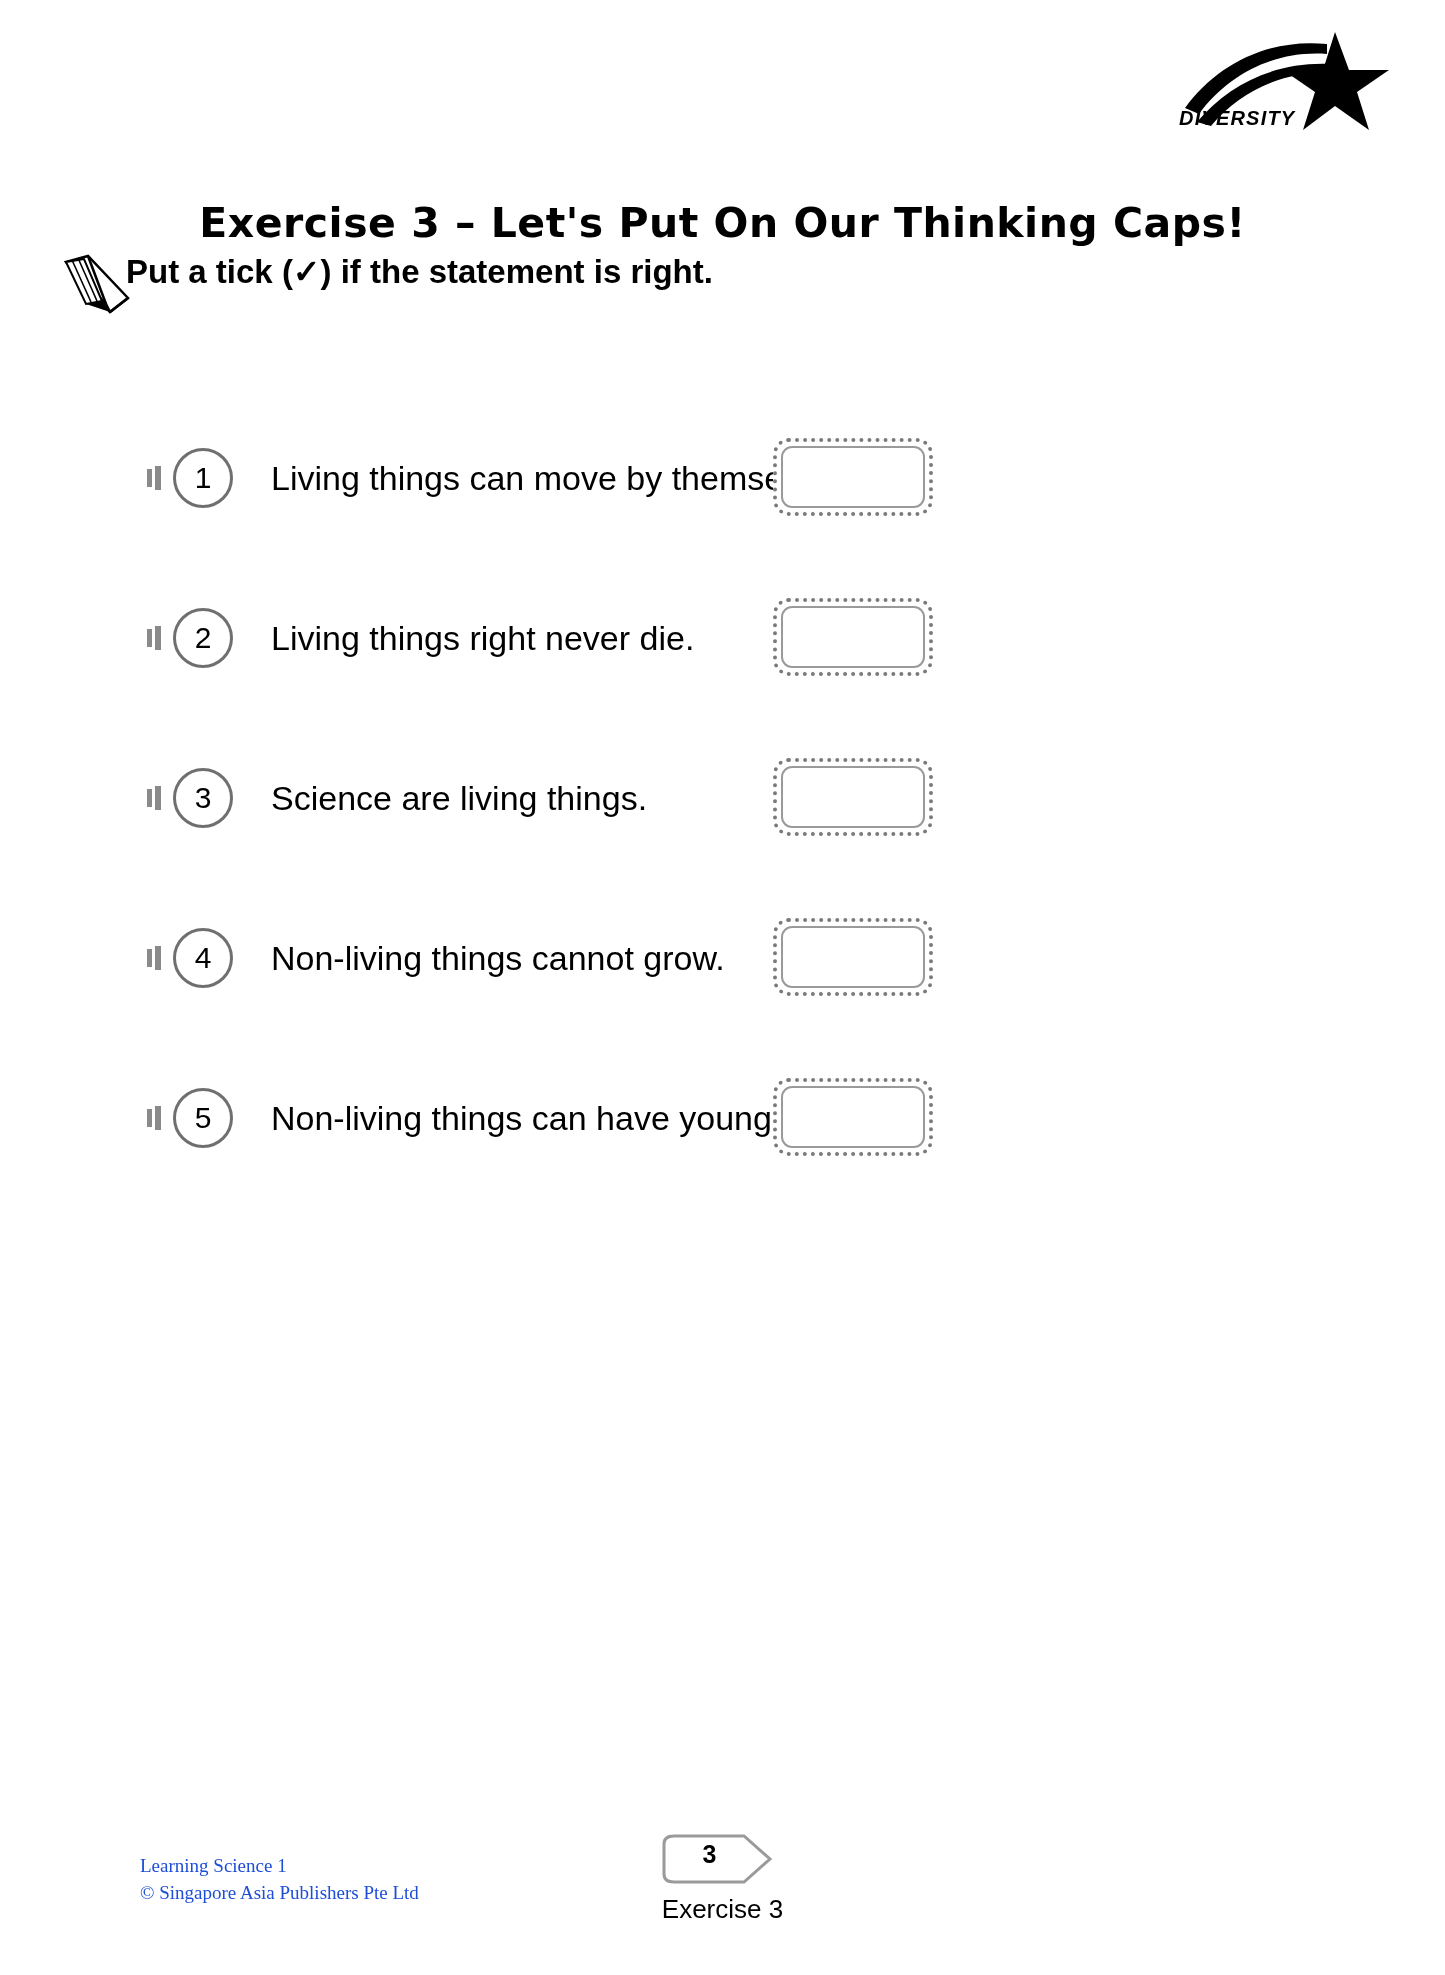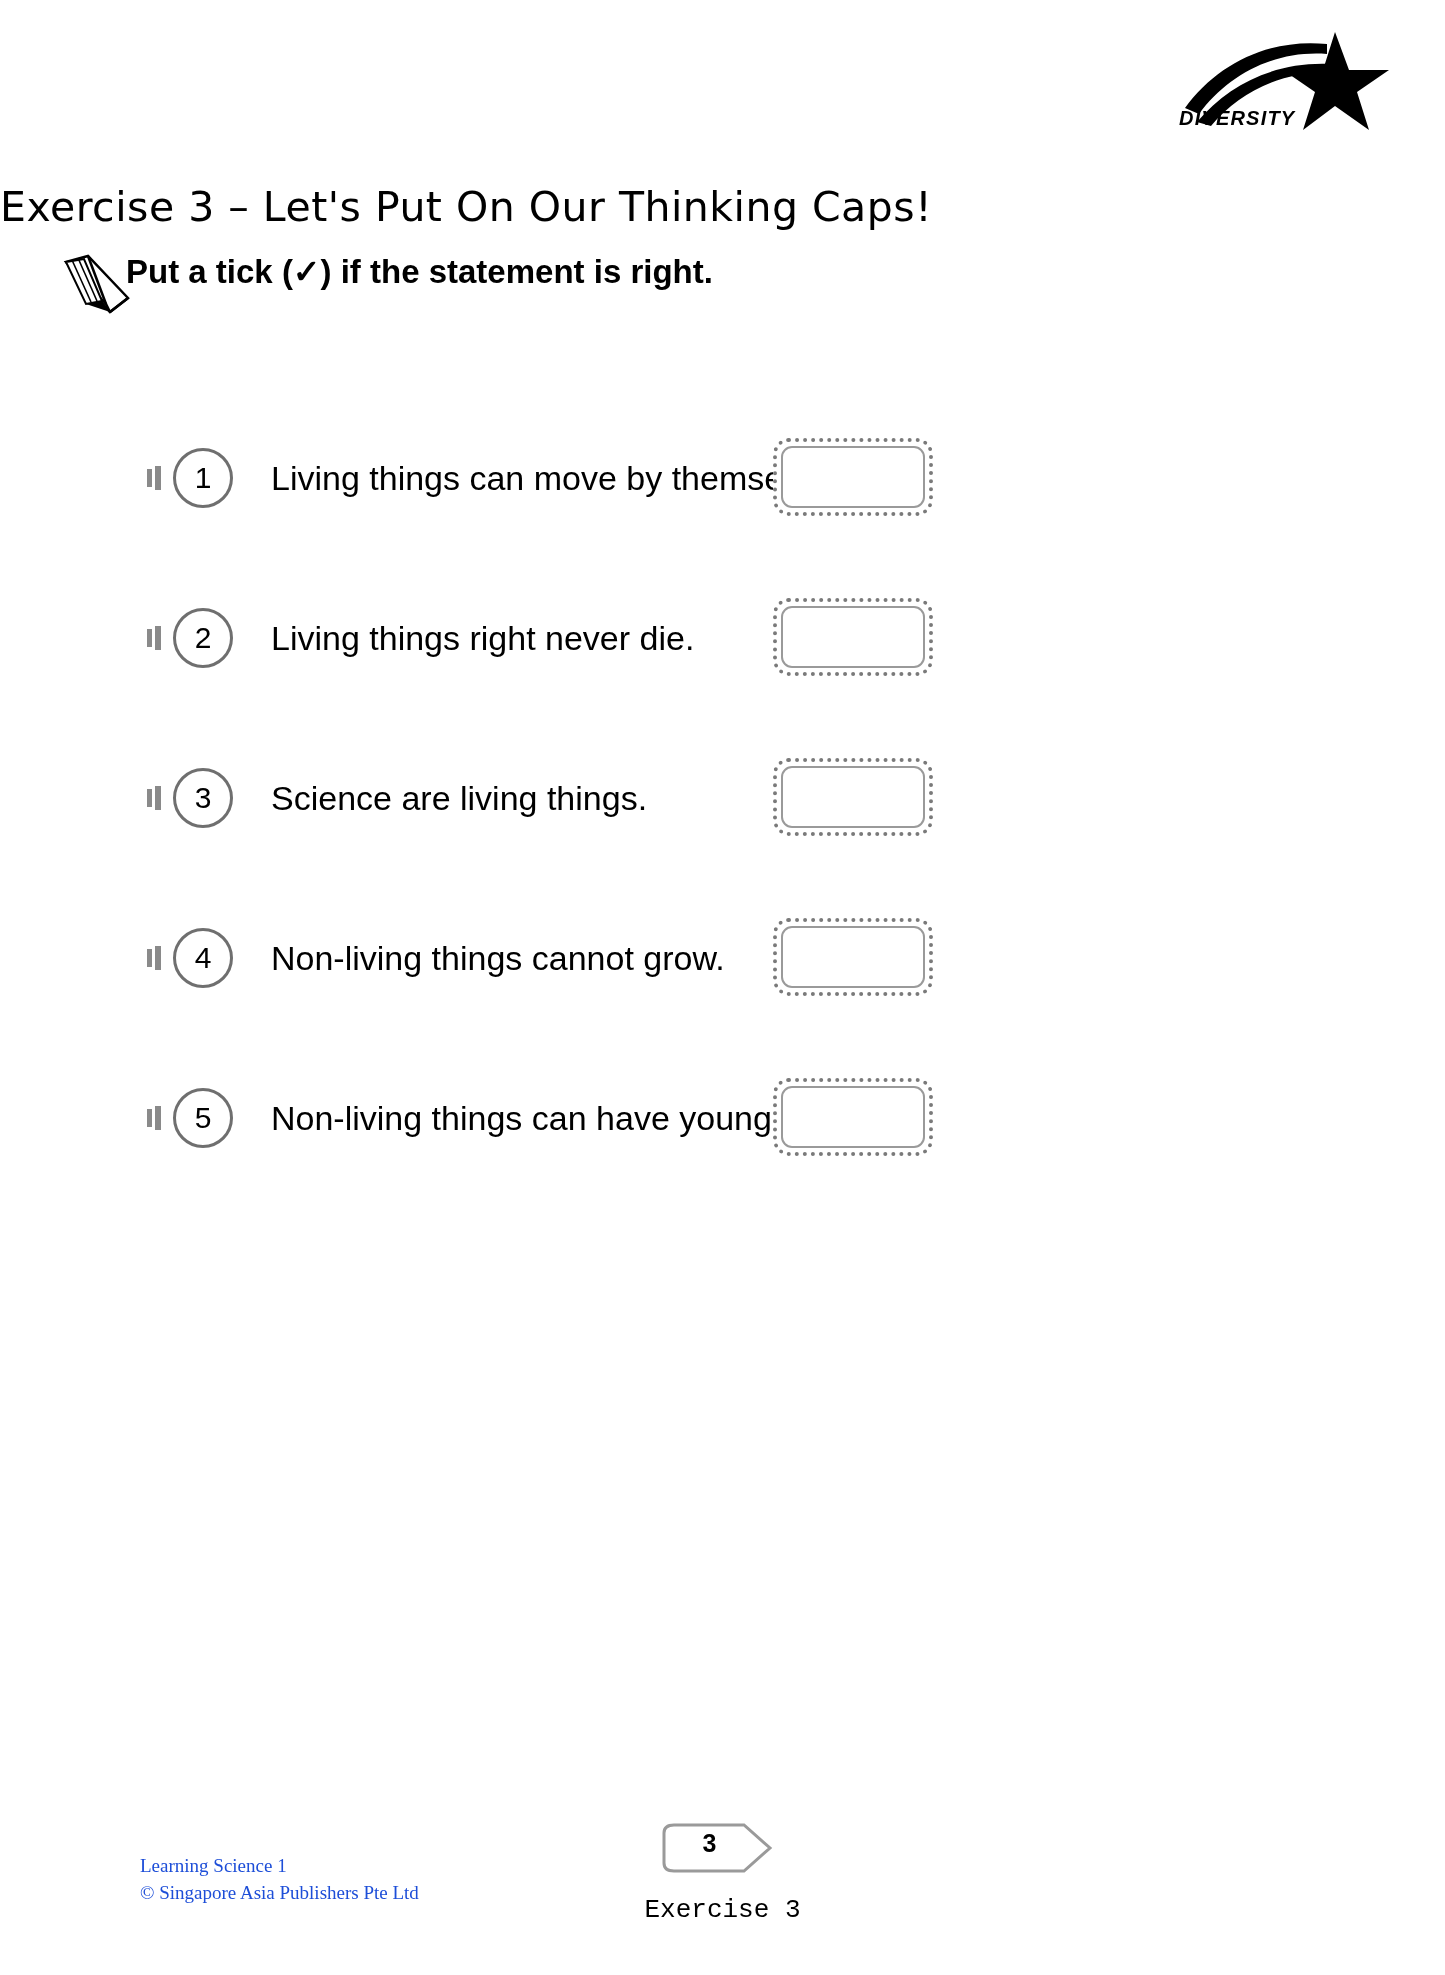--- a/index.html
+++ b/index.html
@@ -37,25 +37,26 @@
     font-family: "Liberation Sans", sans-serif;
     font-weight: bold;
     font-style: italic;
     font-size: 20px;
     letter-spacing: 1.2px;
   }
 
   
   .title {
     position: absolute;
-    top: 183px;
+    top: 199px;
     left: 0;
     width: 100%;
+    text-align: center;
     font-family: "DejaVu Sans", sans-serif;
-    font-weight: normal;
+    font-weight: bold;
     font-size: 41px;
     letter-spacing: 0.5px;
   }
 
   
   .instruction-row {
     position: absolute;
     top: 252px;
     left: 58px;
     display: flex;
@@ -169,22 +170,22 @@
     left: 0;
     top: 12px;
     width: 104px;
     text-align: center;
     font-weight: bold;
     font-size: 25px;
     font-family: "Liberation Sans", sans-serif;
   }
   .footer-label {
     font-size: 26px;
-    font-family: Liberation Mono, monospace;
-    margin-top: 12px;
+    font-family: Liberation Sans, sans-serif;
+    margin-top: 0;
   }
 </style>
 </head>
 <body>
 
 <div class="page">
 
   <div class="logo-block">
     <svg class="logo-svg" width="220" height="110" viewBox="0 0 220 110">
       <path d="M8 78 C 40 34, 92 8, 150 14 L 150 24 C 96 20, 50 46, 22 84 Z" fill="#000"></path>

